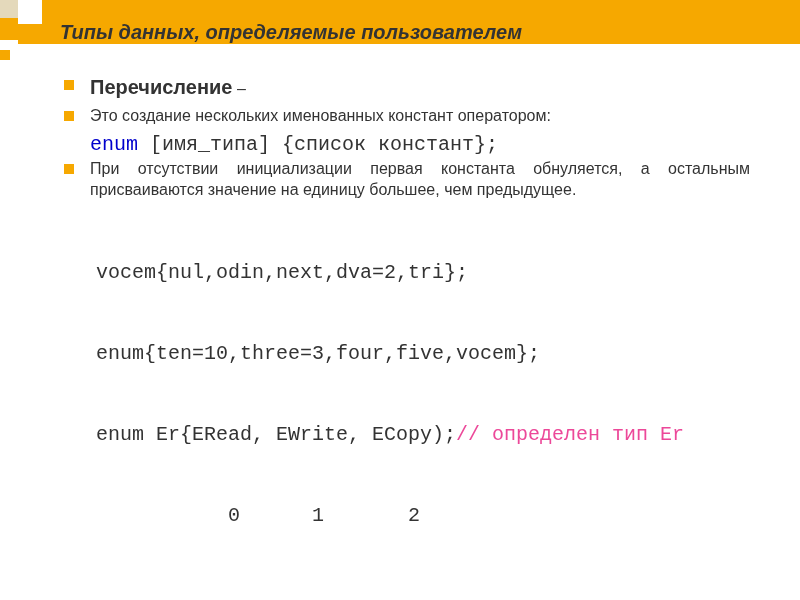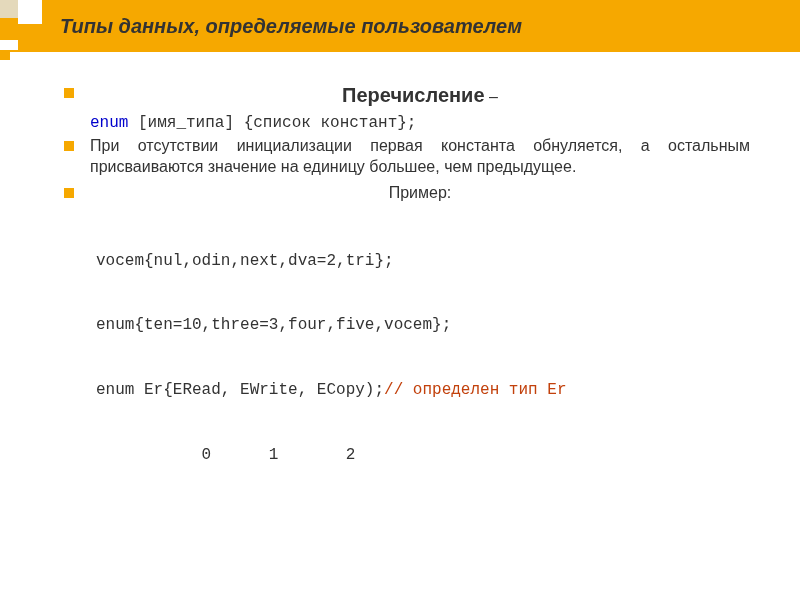--- a/index.html
+++ b/index.html
@@ -6,23 +6,23 @@
   body {
     width: 800px;
     height: 600px;
     font-family: Arial, sans-serif;
     background: #fff;
     position: relative;
     overflow: hidden;
   }
   .title-bar {
     background: #f6a800;
-    height: 52px;
+    height: 44px;
     display: flex;
-    align-items: center;
+    align-items: flex-end;
     padding-left: 60px;
   }
   .title-bar h1 {
     font-size: 20px;
     font-weight: bold;
     font-style: italic;
     color: #333;
   }
   .corner-deco {
     position: absolute;
@@ -48,28 +48,28 @@
     align-items: flex-start;
     margin-bottom: 4px;
   }
   .bullet {
     flex: 0 0 auto;
     width: 10px; height: 10px;
     background: #f6a800;
     margin-top: 6px;
     margin-right: 16px;
   }
-  .btxt { flex: 1; text-align: center; }
+  .btxt { flex: 1; }
   .bold { font-weight: bold; font-size: 20px; }
   .justify { text-align: justify; }
   .indent { margin-left: 26px; }
   .code-indent { margin-left: 32px; }
-  .mono { font-family: "Courier New", monospace; font-size: 16px; white-space: pre; }
+  .mono { font-family: "Courier New", monospace; font-size: 20px; white-space: pre; }
   .kw { color: #0000cc; }
-  .cm { color: #c2410c; }
+  .cm { color: #ec4899; }
 </style>
 </head>
 <body>
 
 <div class="corner-deco">
   <div class="sq sq1"></div>
     <div class="sq sq2"></div>
     <div class="sq sq3"></div>
     <div class="sq sq4"></div>
     <div class="sq sq5"></div>
@@ -79,32 +79,32 @@
   <h1>Типы данных, определяемые пользователем</h1>
 </div>
 
 <div class="content">
 
   <div class="bullet-row">
     <div class="bullet"></div>
     <div class="btxt"><span class="bold">Перечисление</span><span> –</span></div>
   </div>
 
+  <div class="bullet-row">
+    <div class="bullet"></div>
+    <div class="btxt">Это создание нескольких именованных констант оператором:</div>
+  </div>
 
   <div class="indent mono"><span class="kw">enum</span><span> [имя_типа] {список констант};</span></div>
 
   <div class="bullet-row">
     <div class="bullet"></div>
     <div class="btxt justify">При отсутствии инициализации первая константа обнуляется, а остальным присваиваются значение на единицу большее, чем предыдущее.</div>
   </div>
 
-  <div class="bullet-row">
-    <div class="bullet"></div>
-    <div class="btxt">Пример:</div>
-  </div>
 
   <div class="code-indent mono">
     <div>vocem{nul,odin,next,dva=2,tri};</div>
     <div>enum{ten=10,three=3,four,five,vocem};</div>
     <div><span>enum Er{ERead, EWrite, ECopy);</span><span class="cm">// определен тип Er</span></div>
     <div>           0      1       2</div>
     
     
     
     

